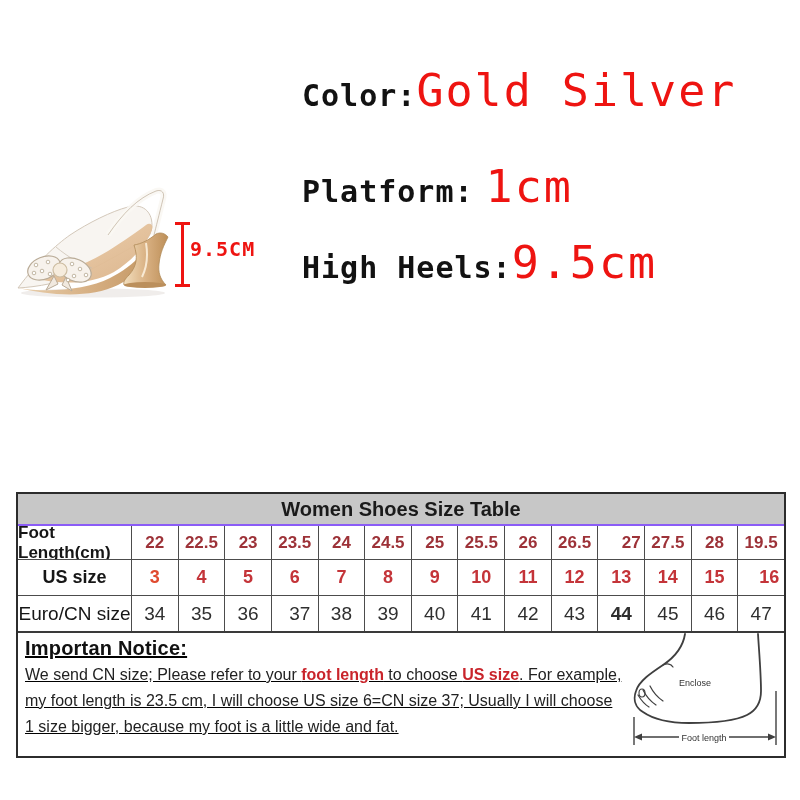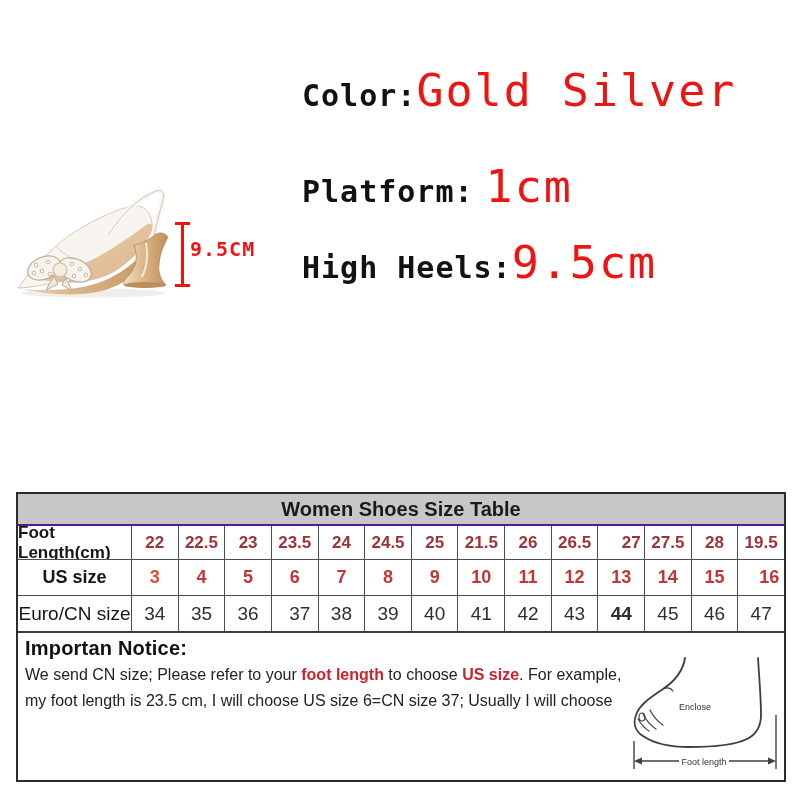--- a/index.html
+++ b/index.html
@@ -19,37 +19,37 @@
   #shoe-wrap{position:absolute;left:8px;top:173px;width:175px;height:130px;}
   #measure-line{position:absolute;left:181px;top:222px;width:3px;height:65px;background:#ee1411;}
   #measure-line::before,#measure-line::after{content:"";position:absolute;left:-6px;width:15px;height:3px;background:#ee1411;}
   #measure-line::before{top:0;}
   #measure-line::after{bottom:0;}
   #measure-label{position:absolute;left:190px;top:237px;font-family:"DejaVu Sans Mono",monospace;
                  font-weight:700;font-size:20px;color:#ee1411;letter-spacing:1px;}
 
   
   #size-table{position:absolute;left:16px;top:492px;width:770px;border:2px solid #2c2c2c;box-sizing:border-box;background:#fff;}
-  #table-title{height:30px;background:#c7c7c7;border-bottom:2px solid #4c1d95;display:flex;align-items:center;justify-content:center;
+  #table-title{height:30px;background:#c7c7c7;border-bottom:2px solid #8b5cf6;display:flex;align-items:center;justify-content:center;
                font-size:20px;font-weight:700;color:#1a1a1a;}
   .t-row{display:grid;grid-template-columns:113px repeat(14,1fr);}
   .t-row + .t-row{border-top:1px solid #4c4c4c;}
   .t-cell{display:flex;align-items:center;justify-content:center;border-left:1px solid #4c4c4c;overflow:hidden;}
   .t-cell:first-child{border-left:none;}
   .t-row:nth-child(1) .t-cell{height:33px;}
   .t-row:nth-child(2) .t-cell{height:35px;}
   .t-row:nth-child(3) .t-cell{height:35px;}
   .t-label{font-weight:700;font-size:16px;color:#161616;}
   .t-row:nth-child(1) .t-cell{font-size:17px;}
   .t-row:nth-child(2) .t-cell{font-size:18px;}
   .t-row:nth-child(3) .t-cell{font-size:19px;}
   .t-row:nth-child(3) .t-label{font-weight:400;font-size:19px;}
 
   
-  #notice{position:relative;border-top:2px solid #3a3a3a;height:149px;box-sizing:border-box;padding:4px 8px 2px 7px;}
+  #notice{position:relative;border-top:2px solid #3a3a3a;height:125px;box-sizing:border-box;padding:4px 8px 2px 7px;text-decoration:underline;}
   #notice-heading{font-size:20px;font-weight:700;color:#111;letter-spacing:0.2px;}
   #notice-body{margin-top:2px;width:630px;font-size:16px;line-height:26px;color:#222;}
   #notice-body .red{color:#c9242b;font-weight:700;}
   #foot-diagram{position:absolute;right:3px;bottom:3px;}
 
   svg text{font-family:"Liberation Sans",sans-serif;}
 </style>
 </head>
 <body>
 
@@ -131,21 +131,21 @@
     <div id="table-rows">
         <div class="t-row">
           <div class="t-cell t-label">Foot Length(cm)</div>
           <div class="t-cell" style="color: rgb(157, 50, 56); font-weight: 700;">22</div>
           <div class="t-cell" style="color: rgb(157, 50, 56); font-weight: 700;">22.5</div>
           <div class="t-cell" style="color: rgb(157, 50, 56); font-weight: 700;">23</div>
           <div class="t-cell" style="color: rgb(157, 50, 56); font-weight: 700;">23.5</div>
           <div class="t-cell" style="color: rgb(157, 50, 56); font-weight: 700;">24</div>
           <div class="t-cell" style="color: rgb(157, 50, 56); font-weight: 700;">24.5</div>
           <div class="t-cell" style="color: rgb(157, 50, 56); font-weight: 700;">25</div>
-          <div class="t-cell" style="color: rgb(157, 50, 56); font-weight: 700;">21.5</div>
+          <div class="t-cell" style="color: rgb(157, 50, 56); font-weight: 700;">25.5</div>
           <div class="t-cell" style="color: rgb(157, 50, 56); font-weight: 700;">26</div>
           <div class="t-cell" style="color: rgb(157, 50, 56); font-weight: 700;">26.5</div>
           <div class="t-cell" style="color: rgb(157, 50, 56); font-weight: 700; padding-left: 20px;">27</div>
           <div class="t-cell" style="color: rgb(157, 50, 56); font-weight: 700;">27.5</div>
           <div class="t-cell" style="color: rgb(157, 50, 56); font-weight: 700;">28</div>
           <div class="t-cell" style="color: rgb(157, 50, 56); font-weight: 700;">19.5</div>
         </div>
         <div class="t-row">
           <div class="t-cell t-label">US size</div>
           <div class="t-cell" style="color: rgb(224, 74, 47); font-weight: 700;">3</div>
@@ -177,21 +177,21 @@
           <div class="t-cell" style="color: rgb(47, 47, 47); font-weight: 400;">43</div>
           <div class="t-cell" style="color: rgb(47, 47, 47); font-weight: 700;">44</div>
           <div class="t-cell" style="color: rgb(47, 47, 47); font-weight: 400;">45</div>
           <div class="t-cell" style="color: rgb(47, 47, 47); font-weight: 400;">46</div>
           <div class="t-cell" style="color: rgb(47, 47, 47); font-weight: 400;">47</div>
         </div>
       </div>
 
     <div id="notice">
       <div id="notice-heading">Importan Notice:</div>
-      <div id="notice-body"><span>We send CN size; Please refer to your </span><span class="red">foot length</span><span> to choose </span><span class="red">US size</span><span>. For example,</span><br><span>my foot length is 23.5 cm, I will choose US size 6=CN size 37; Usually I will choose</span><br></div>
+      <div id="notice-body"><span>We send CN size; Please refer to your </span><span class="red">foot length</span><span> to choose </span><span class="red">US size</span><span>. For example,</span><br><span>my foot length is 23.5 cm, I will choose US size 6=CN size 37; Usually I will choose</span><br><span>1 size bigger, because my foot is a little wide and fat.</span></div>
 
       <div id="foot-diagram">
         <svg width="152" height="116" viewBox="0 0 152 116">
           <g fill="none" stroke="#3f3f3f" stroke-width="1.8" stroke-linecap="round">
 
             <path d="M56,1 C54,14 46,24 34,32 C22,40 10,48 7,58 C4,66 6,74 14,79 C24,86 40,90 60,90 C84,90 106,88 118,82 C128,77 132,68 132,58 C132,40 130,18 129,1"></path>
 
             <path d="M9,62 C12,67 15,71 20,74" stroke-width="1.2"></path>
             <path d="M14,57 C17,63 21,68 27,72" stroke-width="1.2"></path>
             <path d="M21,53 C24,59 28,64 34,68" stroke-width="1.2"></path>

